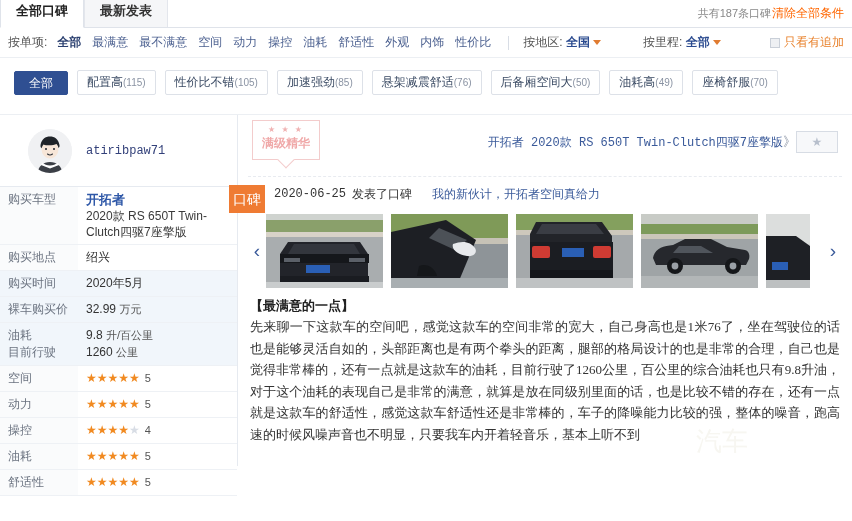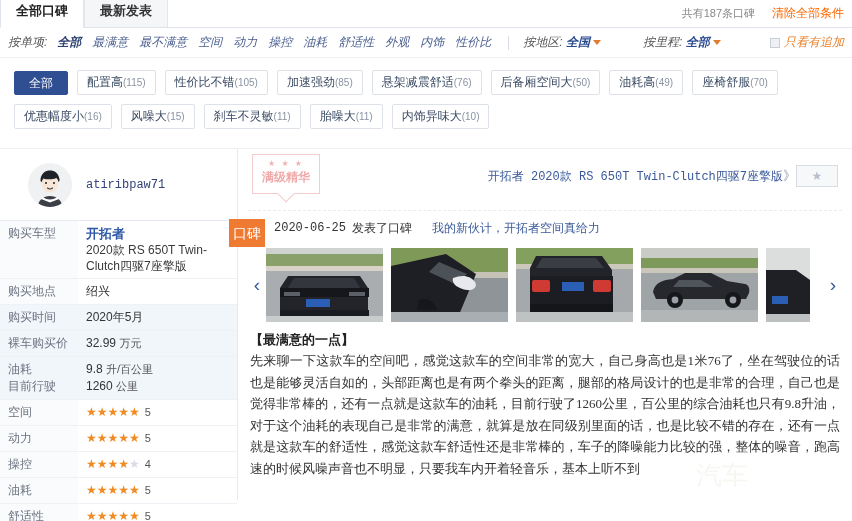--- a/index.html
+++ b/index.html
@@ -40,31 +40,30 @@
   }
   .tab.inactive {
     background: #f5f6f8;
     border: 1px solid #e3e6ec;
     border-bottom: none;
     color: #333;
     margin-bottom: 0px;
   }
   .tabs-right {
     margin-left: auto; display: flex; align-items: center;
-    gap: 17px; padding-right: 8px; padding-bottom: 5px;
+    gap: 1px; padding-right: 8px; padding-bottom: 5px;
   }
   .count-text { font-size: 11px; color: #888; }
   .clear-link { font-size: 12px; color: #ff6600; cursor: pointer; }
 
   
   .filter-bar {
     height: 30px; display: flex; align-items: center;
     padding: 0 8px; font-size: 12px; color: #4a5a7a;
     border-bottom: 1px solid #eceff3;
-    font-style: italic;
   }
   .filter-label { color: #555; margin-right: 10px; }
   .filter-item {
     margin-right: 11px; color: #4a5f8f; cursor: pointer; white-space: nowrap;
   }
   .filter-item.active { font-weight: bold; color: #2a3f6f; }
   .vsep { width: 1px; height: 14px; background: #d8dde5; margin: 0 14px 0 6px; }
   .sel-group { margin-right: 42px; color: #555; white-space: nowrap; cursor: pointer; }
   .sel-group b { color: #2a4a8f; }
   .caret {
@@ -221,27 +220,20 @@
     <div class="chips-row">
       <div class="chip active"><span>全部</span></div>
       <div class="chip"><span>配置高</span><span class="cnt">(115)</span></div>
       <div class="chip"><span>性价比不错</span><span class="cnt">(105)</span></div>
       <div class="chip"><span>加速强劲</span><span class="cnt">(85)</span></div>
       <div class="chip"><span>悬架减震舒适</span><span class="cnt">(76)</span></div>
       <div class="chip"><span>后备厢空间大</span><span class="cnt">(50)</span></div>
       <div class="chip"><span>油耗高</span><span class="cnt">(49)</span></div>
       <div class="chip"><span>座椅舒服</span><span class="cnt">(70)</span></div>
     </div>
-    <div class="chips-row">
-      <div class="chip"><span>优惠幅度小</span><span class="cnt">(16)</span></div>
-      <div class="chip"><span>风噪大</span><span class="cnt">(15)</span></div>
-      <div class="chip"><span>刹车不灵敏</span><span class="cnt">(11)</span></div>
-      <div class="chip"><span>胎噪大</span><span class="cnt">(11)</span></div>
-      <div class="chip"><span>内饰异味大</span><span class="cnt">(10)</span></div>
-    </div>
   </div>
 
   <div class="main">
 
     <div class="sidebar">
       <div class="user-block">
         <div class="avatar">
           <svg width="44" height="44" viewBox="0 0 44 44">
             <circle cx="22" cy="22" r="22" fill="#f0f1f3"></circle>
             <path d="M10 44c0-7 5.4-11 12-11s12 4 12 11z" fill="#3b3f46"></path>

